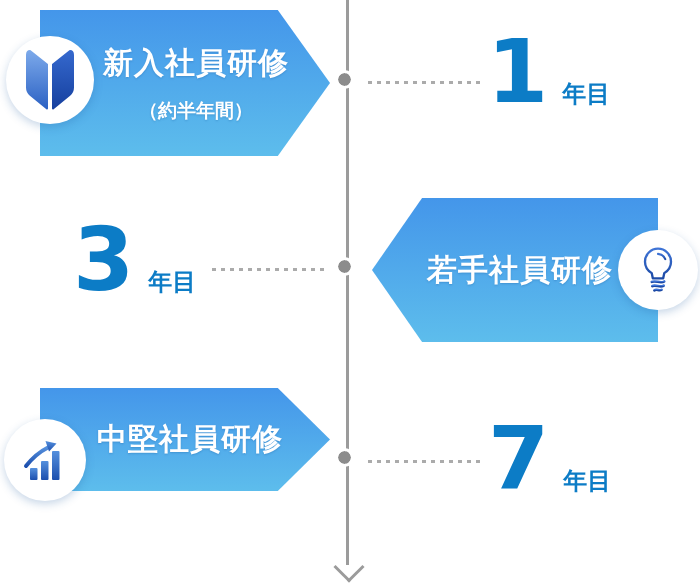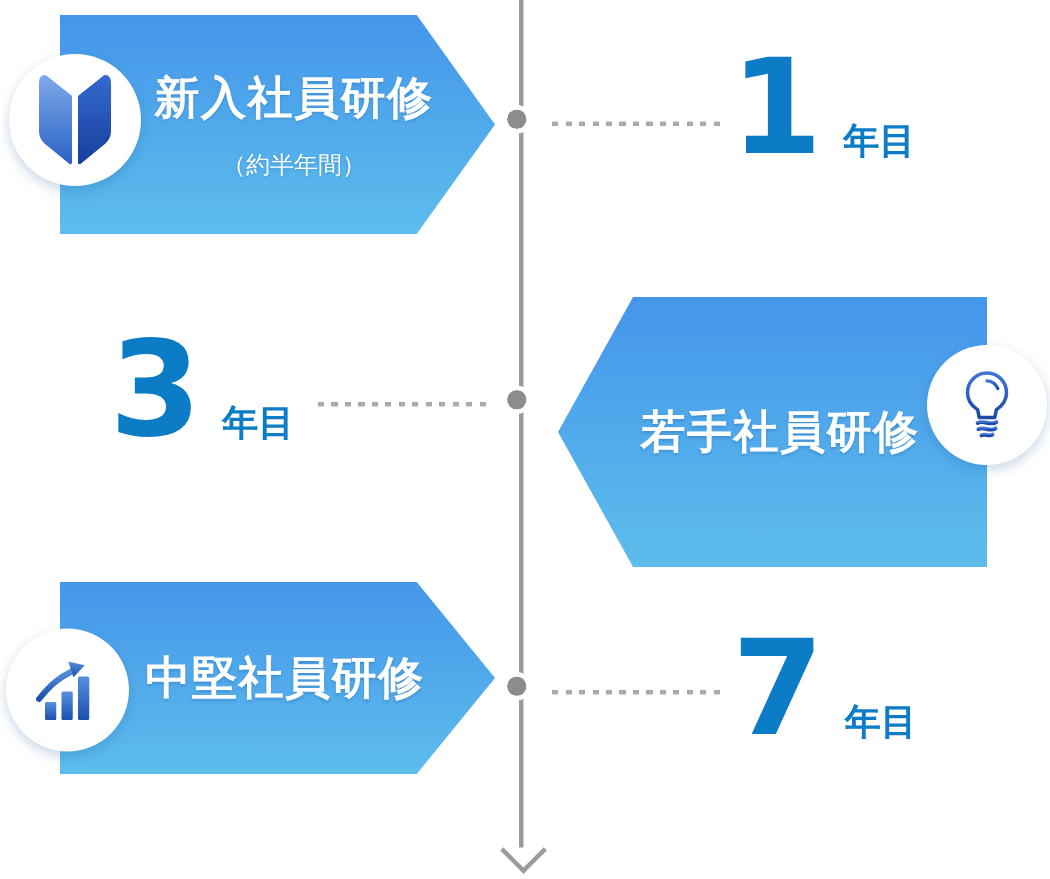--- a/index.html
+++ b/index.html
@@ -97,30 +97,30 @@
     text-align: center;
     white-space: nowrap;
   }
   .banner-title {
     font-size: 30px;
     font-weight: bold;
     letter-spacing: 1px;
     text-shadow: 0 1px 2px rgba(10, 70, 140, 0.25);
   }
   .banner-subtitle {
-    font-size: 16px;
-    font-weight: normal;
+    font-size: 19px;
+    font-weight: bold;
     text-shadow: 0 1px 2px rgba(10, 70, 140, 0.25);
   }
 
   .group-1 { left: 40px;  top: 10px;  width: 290px; height: 146px; }
   .group-1 .banner-label { left: 72px; right: 50px; }
-  .group-2 { left: 372px; top: 198px; width: 286px; height: 180px; }
+  .group-2 { left: 372px; top: 198px; width: 286px; height: 144px; }
   .group-2 .banner-label { left: 55px; right: 45px; }
-  .group-3 { left: 40px;  top: 388px; width: 290px; height: 128px; }
+  .group-3 { left: 40px;  top: 388px; width: 290px; height: 103px; }
   .group-3 .banner-label { left: 60px; right: 50px; }
 
   
   .icon-circle {
     position: absolute;
     background: #ffffff;
     border-radius: 50%;
     display: flex;
     align-items: center;
     justify-content: center;

